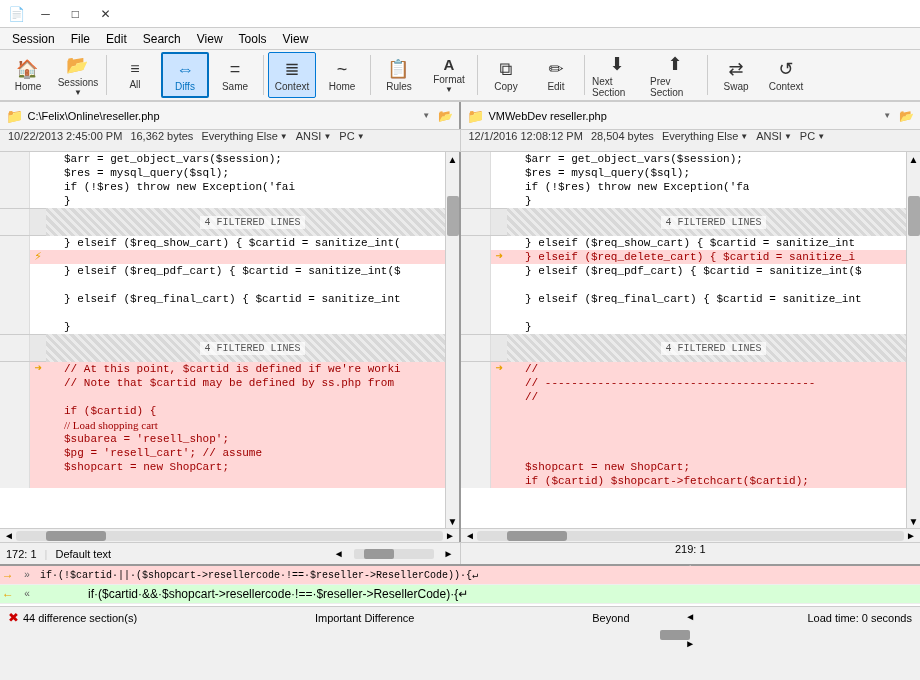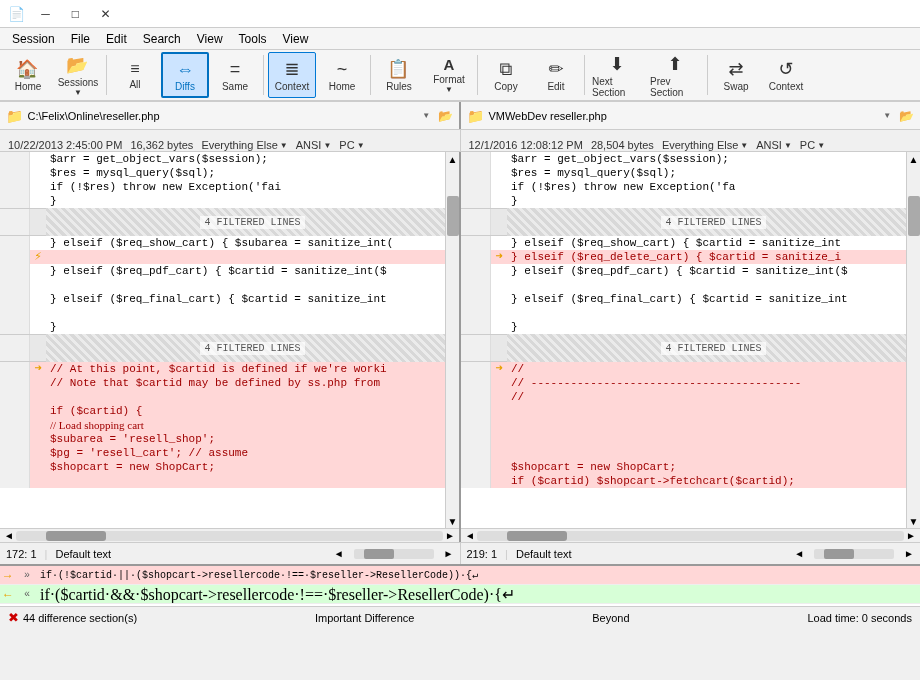--- a/index.html
+++ b/index.html
@@ -91,21 +91,21 @@
     #infobar {
       display: flex;
       height: 22px;
       border-bottom: 1px solid #ccc;
       background: #f0f0f0;
       font-size: 11px;
     }
     .info-left, .info-right {
       flex: 1;
       display: flex;
-      align-items: flex-end;
+      align-items: flex-start;
       padding: 0 8px;
       gap: 8px;
       border-right: 1px solid #ccc;
       color: #333;
     }
     .info-right { border-right: none; }
     .info-dropdown { display: flex; align-items: center; gap: 2px; }
 
     
     #main-content {
@@ -157,20 +157,21 @@
       min-width: 16px;
       display: flex;
       align-items: center;
       justify-content: center;
       font-size: 12px;
     }
     .line-code {
       flex: 1;
       padding-left: 4px;
       overflow: hidden;
+      margin-left: 14px;
     }
     
     
     .diff-deleted { background: #ffd7d7; }
     .diff-added { background: #d7ffd7; }
     .diff-neutral { background: white; }
 
     
     .h-scroll-bar {
       height: 14px;
@@ -217,21 +218,21 @@
       font-size: 11px;
     }
     .pos-left, .pos-right {
       flex: 1;
       display: flex;
       align-items: center;
       padding: 0 6px;
       border-right: 1px solid #ccc;
       gap: 8px;
     }
-    .pos-right { border-right: none; }
+    .pos-right { border-right: none; flex-direction: column; }
     .pos-divider { color: #ccc; }
 
     
     #bottom-compare {
       height: 40px;
       display: flex;
       flex-direction: column;
       border-top: 2px solid #999;
       background: white;
     }
@@ -437,21 +438,21 @@
         <div style="flex:1;">
           <div style="background: repeating-linear-gradient(45deg, #d8d8d8, #d8d8d8 3px, #ebebeb 3px, #ebebeb 6px); height:28px; display:flex; align-items:center; justify-content:center;">
             <span style="font-size:10px; color:#555; background:rgba(255,255,255,0.7); padding:1px 4px;">4 FILTERED LINES</span>
           </div>
         </div>
       </div>
 
       <div class="code-line diff-neutral">
         <div class="line-gutter"></div>
         <div class="line-mark"></div>
-        <div class="line-code">    } elseif ($req_show_cart) { $subarea = sanitize_int(</div>
+        <div class="line-code">    } elseif ($req_show_cart) { $cartid = sanitize_int(</div>
       </div>
 
       <div class="code-line diff-deleted" style="height:14px;">
         <div class="line-gutter"></div>
         <div class="line-mark">
           <span style="color:#e8a000; font-size:12px;">⚡</span>
         </div>
         <div class="line-code"></div>
       </div>
 
@@ -734,21 +735,21 @@
 
 <div id="bottom-compare" style="height:42px; border-top:2px solid #999; background:white; overflow:hidden;">
   <div class="bc-row bc-del">
     <span class="bc-icon" style="color:#e8a000;">→</span>
     <span class="bc-arrow" style="color:#666;">»</span>
     <span class="bc-text" style="font-family:'Courier New',monospace; font-size:10px;">    if·(!$cartid·||·($shopcart-&gt;resellercode·!==·$reseller-&gt;ResellerCode))·{↵</span>
   </div>
   <div class="bc-row bc-add" style="background:#d7ffd7;">
     <span class="bc-icon" style="color:#e8a000;">←</span>
     <span class="bc-arrow" style="color:#666;">«</span>
-    <span class="bc-text" style="font-family:Liberation Serif, serif; font-size:16px;">    if·($cartid·&amp;&amp;·$shopcart-&gt;resellercode·!==·$reseller-&gt;ResellerCode)·{↵</span>
+    <span class="bc-text" style="font-family:Liberation Sans, sans-serif; font-size:12px;margin-left:48px;">    if·($cartid·&amp;&amp;·$shopcart-&gt;resellercode·!==·$reseller-&gt;ResellerCode)·{↵</span>
   </div>
 </div>
 
 <div id="statusbar">
   <span style="color:#cc0000; font-size:13px;">✖</span>
   <span>44 difference section(s)</span>
   <span style="flex:1;"></span>
   <span>Important Difference</span>
   <span style="flex:1;"></span>
   <span>Beyond</span>

